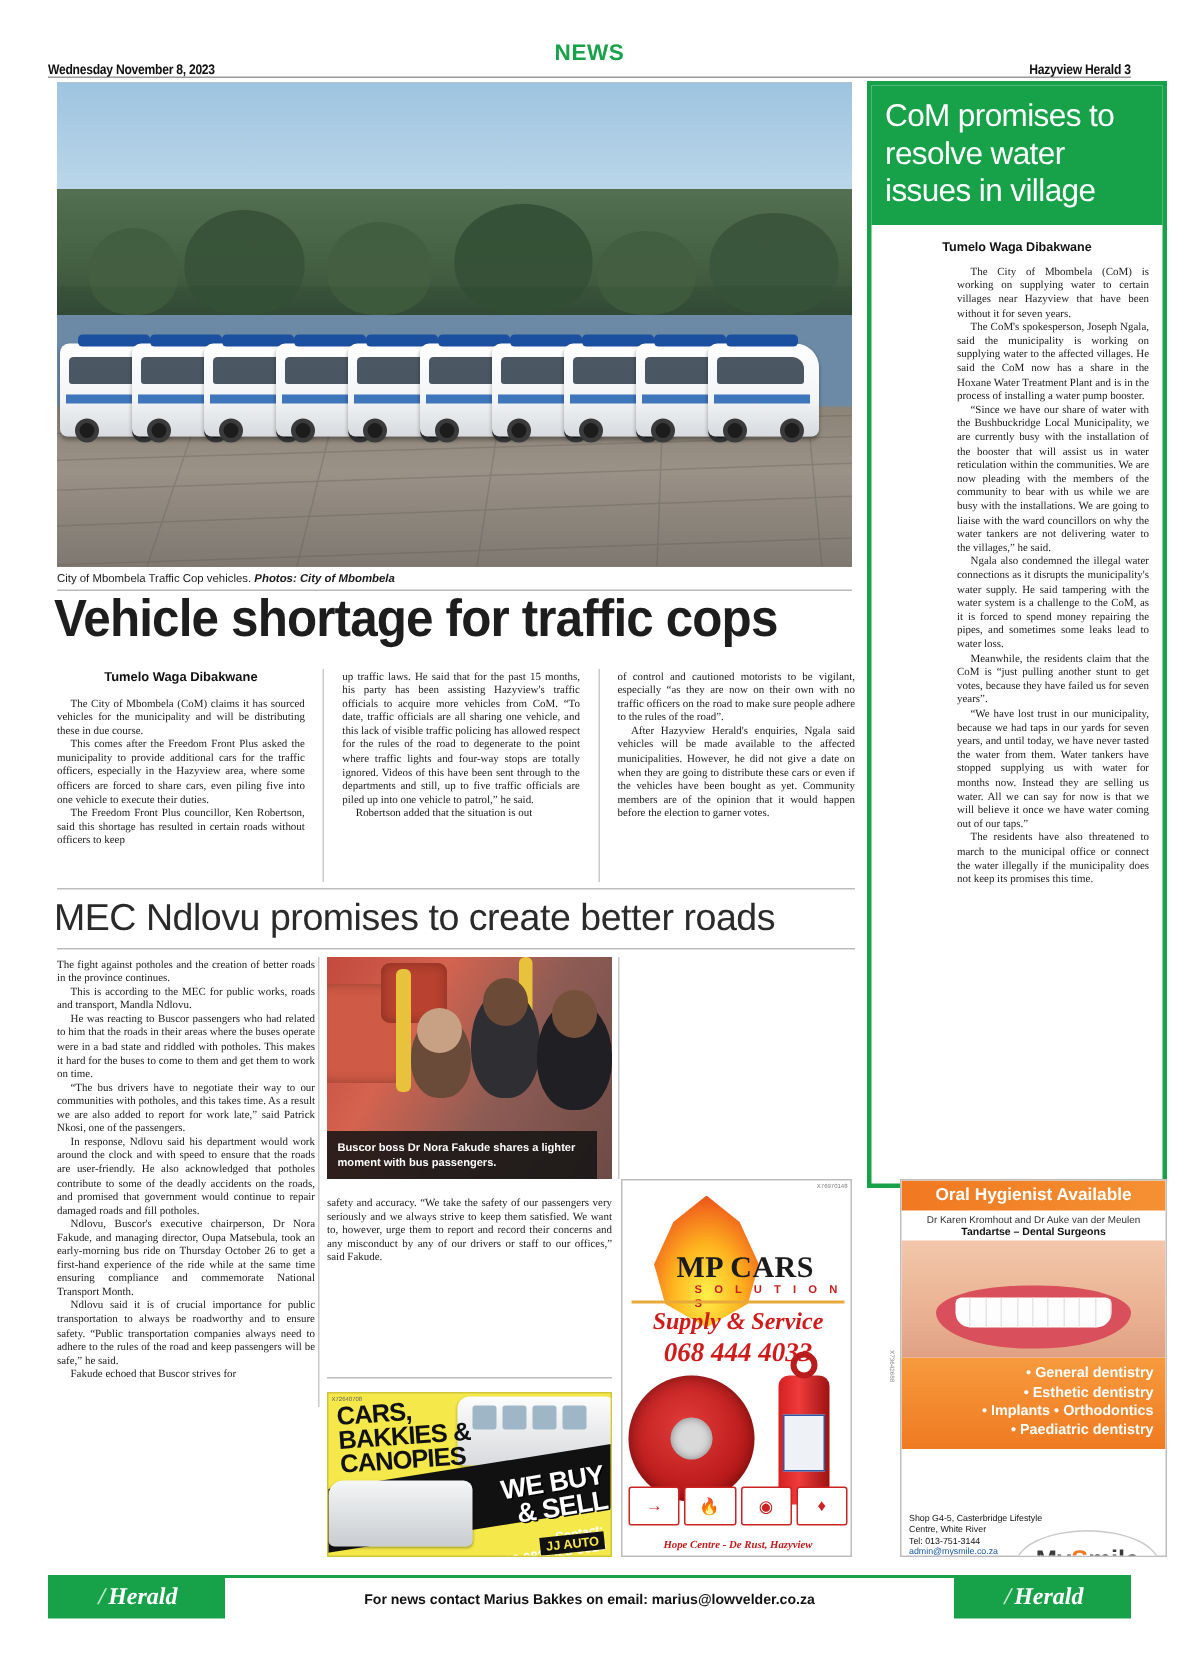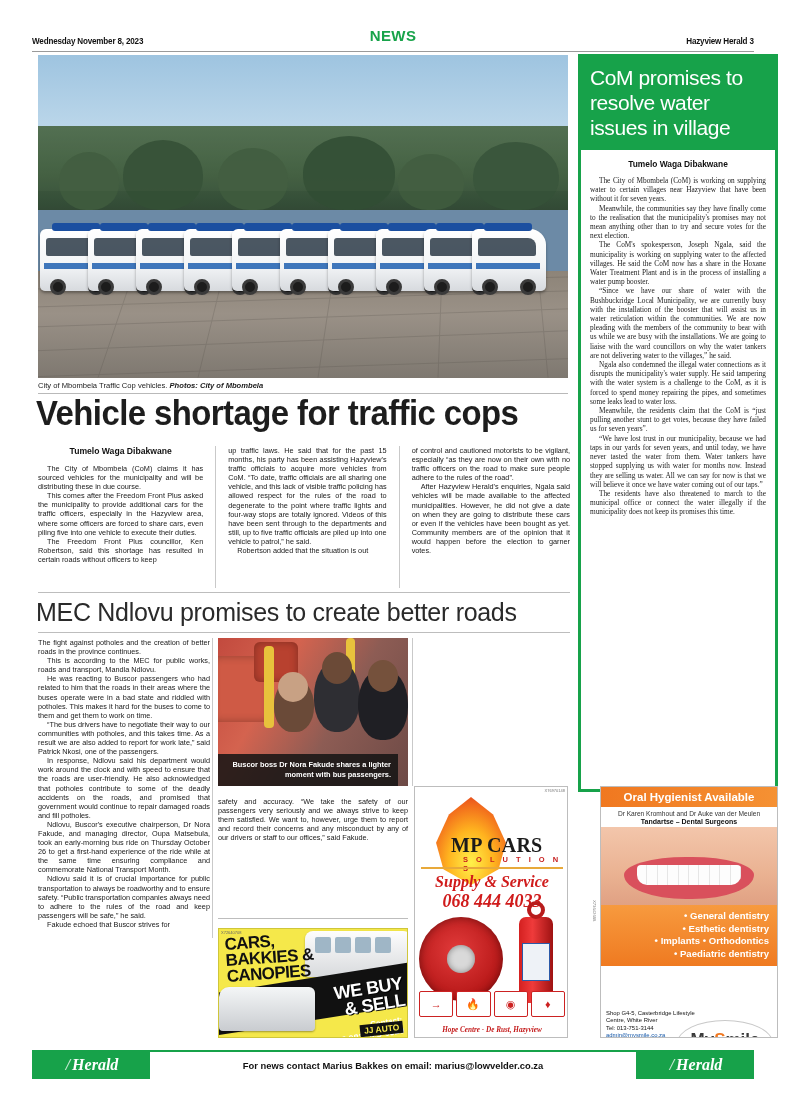--- a/index.html
+++ b/index.html
@@ -8,21 +8,21 @@
     background: #ffffff;
     font-family: "Liberation Serif", serif;
     overflow: hidden;
   }
   .page { position: relative; width: 786px; height: 1113px; background:#fff; }
 
   
   .masthead {
     position:absolute; left:32px; top:30px; width:722px; height:22px;
     border-bottom:1px solid #9a9a9a;
-    display:flex; align-items:center; justify-content:space-between;
+    display:flex; align-items:flex-end; justify-content:space-between;
   }
   .masthead .date, .masthead .pub {
     font-family:"Liberation Sans", sans-serif;
     font-size:9.2px; font-weight:700; color:#111; letter-spacing:-0.2px;
     transform: scaleX(0.88); transform-origin: left top;
   }
   .masthead .pub { transform: scaleX(0.88); transform-origin: right top; }
   .masthead .section {
     position:absolute; left:50%; top:-3px; transform:translateX(-50%);
     font-family:"Liberation Sans", sans-serif;
@@ -94,21 +94,21 @@
     font-size:8.6px; text-align:center; color:#111; margin-bottom:8px;
   }
 
   .cols3 {
     position:absolute; left:38px; top:446px; width:532px; height:142px;
     display:flex; gap:12px;
   }
   .cols3 .col { width:169px; }
   .cols3 .col + .col { border-left:1px solid #c9c9c9; padding-left:12px; width:175px; }
   .body-text {
-    font-family:Liberation Sans, sans-serif;
+    font-family:Liberation Serif, serif;
     font-size:7.3px; line-height:9.1px; color:#191919; text-align:justify;
   }
   .body-text p { text-indent:9px; margin:0; }
   .body-text p.noindent { text-indent:0; }
 
   .headline-sub {
     position:absolute; left:36px; top:598px; width:540px;
     font-family:"Liberation Sans", sans-serif;
     font-weight:400; font-size:25px; line-height:28px; color:#2a2a2a;
     letter-spacing:-0.3px;
@@ -127,21 +127,21 @@
   }
   .bus-interior { position:absolute; inset:0;
     background:linear-gradient(120deg,#c24a3e 0%, #d4634f 30%, #8d5c54 60%, #6d4a46 100%); }
   .bus-seat { position:absolute; border-radius:6px; background:#cf5a45; box-shadow:inset 0 0 8px rgba(0,0,0,.3); }
   .bus-rail { position:absolute; background:#e8c23c; border-radius:4px; }
   .bus-person { position:absolute; border-radius:50% 50% 45% 45%; }
   .mec-caption {
     position:absolute; left:0; bottom:0; width:180px;
     background:rgba(20,20,20,.86); color:#fff;
     font-family:"Liberation Sans", sans-serif; font-weight:700;
-    font-size:7.4px; line-height:10px; padding:6px 7px;text-align:right;
+    font-size:7.4px; line-height:10px; padding:6px 7px;
   }
   .mec-mid-text { margin-top:11px; }
 
   .vr { position:absolute; width:1px; background:#c9c9c9; }
 
   
   .sidebar {
     position:absolute; left:578px; top:54px; width:200px; height:738px;
     border:3px solid #17a24a; background:#fff;
   }
@@ -150,21 +150,21 @@
     font-family:"Liberation Sans", sans-serif; font-weight:400;
     font-size:21px; line-height:25px; letter-spacing:-0.4px;
   }
   .sidebar-body { padding:9px 9px 6px 9px; }
   .sidebar-byline {
     font-family:"Liberation Sans", sans-serif; font-weight:700;
     font-size:8.4px; text-align:center; color:#111; margin-bottom:7px;
   }
   .sidebar-text {
     font-family:"Liberation Serif", serif;
-    font-size:7.3px; line-height:9.2px; color:#1a1a1a; text-align:justify;
+    font-size:7.3px; line-height:9.2px; color:#1a1a1a; text-align:justify;margin-left:48px;
   }
   .sidebar-text p { text-indent:9px; margin:0; }
 
   
   .ad-cars {
     position:absolute; left:218px; top:928px; width:190px; height:110px;
     background:#f5e84a; overflow:hidden; border:1px solid #cfc63a;
   }
   .ad-cars .code {
     position:absolute; left:2px; top:1px; font-family:"Liberation Sans",sans-serif;
@@ -535,21 +535,20 @@
 
   <div class="vr" style="left:412px; top:638px; height:148px;"></div>
   <div class="rule-thin" style="left:218px; top:918px; width:190px; height:1px;"></div>
 
   <div class="sidebar">
     <div class="sidebar-head">CoM promises to resolve water issues in village</div>
     <div class="sidebar-body">
       <div class="sidebar-byline">Tumelo Waga Dibakwane</div>
       <div class="sidebar-text">
         <p>The City of Mbombela (CoM) is working on supplying water to certain villages near Hazyview that have been without it for seven years.</p>
-        <p>Meanwhile, the communities say they have finally come to the realisation that the municipality's promises may not mean anything other than to try and secure votes for the next election.</p>
         <p>The CoM's spokesperson, Joseph Ngala, said the municipality is working on supplying water to the affected villages. He said the CoM now has a share in the Hoxane Water Treatment Plant and is in the process of installing a water pump booster.</p>
         <p>“Since we have our share of water with the Bushbuckridge Local Municipality, we are currently busy with the installation of the booster that will assist us in water reticulation within the communities. We are now pleading with the members of the community to bear with us while we are busy with the installations. We are going to liaise with the ward councillors on why the water tankers are not delivering water to the villages,” he said.</p>
         <p>Ngala also condemned the illegal water connections as it disrupts the municipality's water supply. He said tampering with the water system is a challenge to the CoM, as it is forced to spend money repairing the pipes, and sometimes some leaks lead to water loss.</p>
         <p>Meanwhile, the residents claim that the CoM is “just pulling another stunt to get votes, because they have failed us for seven years”.</p>
         <p>“We have lost trust in our municipality, because we had taps in our yards for seven years, and until today, we have never tasted the water from them. Water tankers have stopped supplying us with water for months now. Instead they are selling us water. All we can say for now is that we will believe it once we have water coming out of our taps.”</p>
         <p>The residents have also threatened to march to the municipal office or connect the water illegally if the municipality does not keep its promises this time.</p>
       </div>
     </div>
   </div>
 

